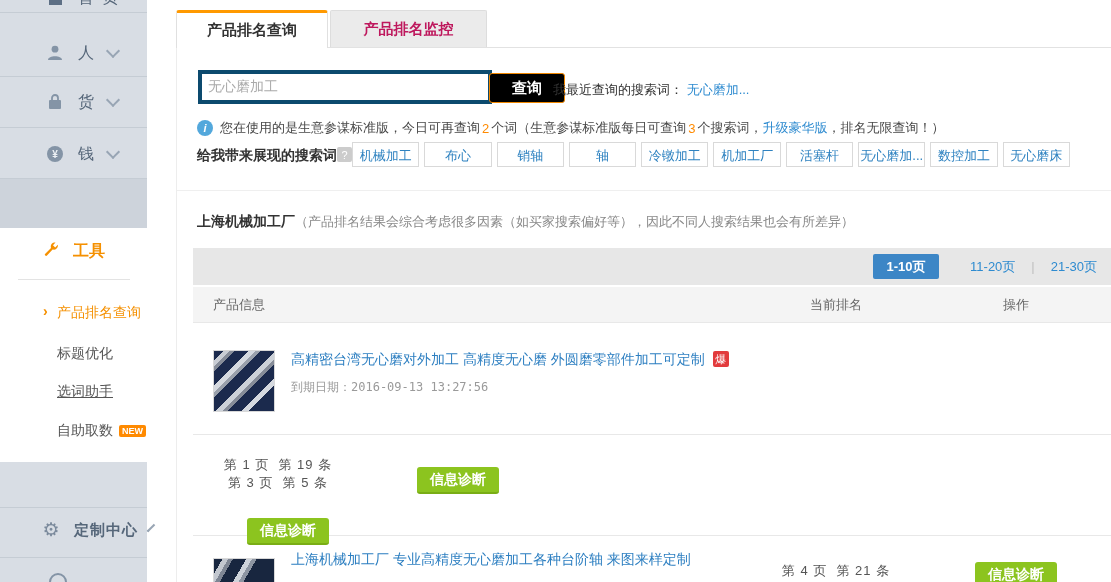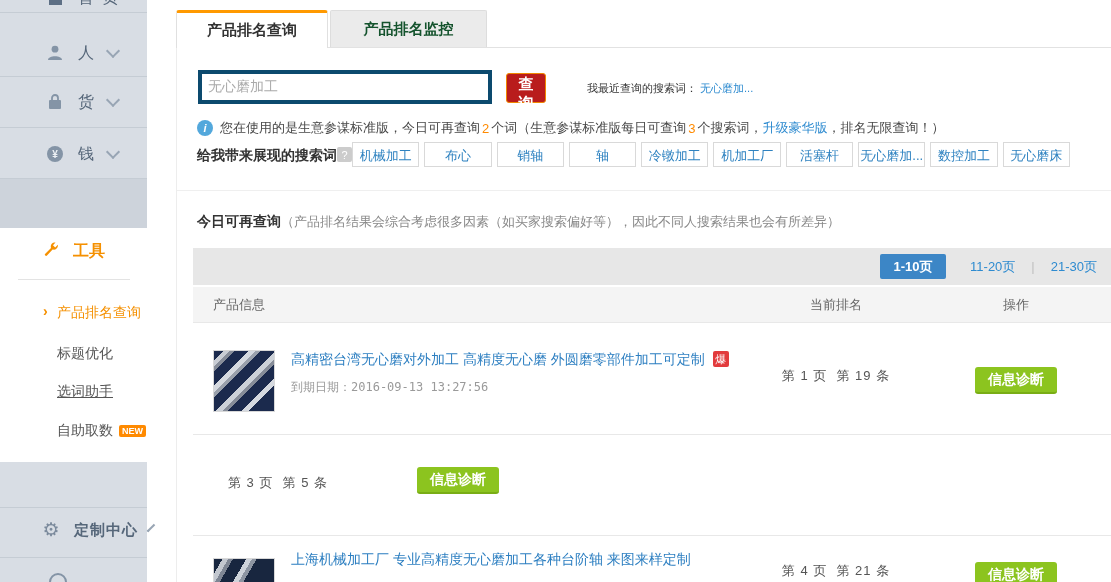--- a/index.html
+++ b/index.html
@@ -29,29 +29,29 @@
   .gear-glyph{font-size:19px;color:#7b8a9c;line-height:18px;}
   .half-circle{position:absolute;left:49px;top:573px;width:14px;height:14px;border-radius:50%;
                border:2px solid #8494a6;}
   
   .vline{position:absolute;left:176px;top:47px;bottom:0;border-left:1px solid #ededed;}
   .tab{position:absolute;top:10px;height:37px;box-sizing:border-box;display:flex;
        align-items:center;justify-content:center;font-size:15px;font-weight:bold;cursor:pointer;}
   .tab-active{left:176px;width:152px;background:#fff;border:1px solid #e0e0e0;border-bottom:none;
               border-top:3px solid #ff9900;border-radius:3px 3px 0 0;color:#333;z-index:3;height:38px;}
   .tab-idle{left:330px;width:157px;background:#ebebeb;border:1px solid #ddd;border-bottom:none;
-            border-radius:2px 2px 0 0;color:#14532d;}
+            border-radius:2px 2px 0 0;color:#be185d;}
   .hline-tabs{position:absolute;left:176px;right:0;top:47px;border-top:1px solid #e2e2e2;z-index:1;}
   .search-input{position:absolute;left:198px;top:70px;width:274px;height:26px;border:4px solid #0c4a6e;
                 font-size:14px;color:#666;padding:0 6px;font-family:Liberation Serif, serif;}
   .search-input::placeholder{color:#aaa;}
-  .query-btn{position:absolute;left:506px;top:73px;width:40px;height:30px;background:#b91c1c;
+  .query-btn{position:absolute;left:489px;top:73px;width:76px;height:30px;background:#000000;
              border:1px solid #f08700;border-radius:3px;color:#fff;font-size:15px;font-weight:bold;
              cursor:pointer;font-family:"Liberation Sans",sans-serif;}
-  .recent{position:absolute;left:587px;top:81px;font-size:11px;color:#333;}
+  .recent{position:absolute;left:553px;top:81px;font-size:13px;color:#333;}
   .link{color:#2e8bd0;text-decoration:none;cursor:pointer;}
   .notice{position:absolute;left:197px;top:119px;font-size:13px;color:#484848;display:flex;align-items:center;}
   .info-ico{width:16px;height:16px;border-radius:50%;background:#53a8dc;color:#fff;font-size:11px;
             font-weight:bold;font-style:italic;display:inline-flex;align-items:center;justify-content:center;
             margin-right:7px;flex:none;}
   .num-orange{color:#ff8a00;padding:0 2px;}
   .kw-label{position:absolute;left:197px;top:147px;font-size:14px;font-weight:bold;color:#333;}
   .help-ico{position:absolute;left:337px;top:147px;width:15px;height:15px;background:#ccc;color:#fff;
             font-size:11px;border-radius:2px;display:flex;align-items:center;justify-content:center;cursor:pointer;}
   .kw-row{position:absolute;left:352px;top:142px;width:718px;display:flex;gap:5px;}
@@ -61,42 +61,42 @@
   .hline-sec{position:absolute;left:177px;right:0;top:190px;border-top:1px solid #efefef;}
   .sec-title{position:absolute;left:197px;top:213px;font-size:14px;}
   .sec-title b{color:#333;}
   .sec-note{color:#888;font-size:13px;font-weight:normal;}
   
   .table{position:absolute;left:193px;top:248px;width:918px;}
   .pagebar{height:37px;background:#e7e7e7;display:flex;align-items:center;justify-content:flex-end;
            padding-right:14px;box-sizing:border-box;font-size:13px;color:#555;}
   .page-active{margin-left:14px;width:66px;height:25px;background:#3c86c6;color:#fff;font-weight:bold;
                border:none;border-radius:2px;font-size:13px;cursor:pointer;font-family:"Liberation Sans",sans-serif;}
-  .page-link{margin-left:24px;font-size:13px;}
+  .page-link{margin-left:31px;font-size:13px;}
   .page-sep{margin:0 16px;color:#c0c0c0;}
   .thead{height:35px;background:#f4f4f4;border-top:2px solid #fff;display:flex;align-items:center;
          font-size:13px;color:#666;}
   .col-info{flex:1;padding-left:20px;box-sizing:border-box;}
   .col-rank{width:170px;text-align:center;flex:none;}
   .col-action{width:190px;text-align:center;flex:none;}
   .trow{display:flex;border-top:1px solid #e8e8e8;box-sizing:border-box;background:#fff;}
   .trow .col-info{display:flex;}
   .pimg{width:62px;height:62px;flex:none;margin-right:16px;border:1px solid #d8d8d8;box-sizing:border-box;}
   .img-a{background:linear-gradient(135deg,rgba(0,0,0,0) 0 8%,#c9cdd4 8% 13%,#878d99 13% 17%,rgba(0,0,0,0) 17% 29%,#d5d9df 29% 35%,#99a0ab 35% 39%,rgba(0,0,0,0) 39% 51%,#ccd1d8 51% 57%,#878d99 57% 61%,rgba(0,0,0,0) 61% 73%,#d5d9df 73% 79%,rgba(0,0,0,0) 79%),#1b2a4d;}
   .img-b{background:linear-gradient(100deg,rgba(0,0,0,0) 0 10%,#dde1e6 10% 16%,#8b93a0 16% 22%,rgba(0,0,0,0) 22% 36%,#e3e7eb 36% 42%,#9aa2ad 42% 48%,rgba(0,0,0,0) 48% 62%,#d8dce2 62% 68%,#8b93a0 68% 74%,rgba(0,0,0,0) 74%),#57687f;}
   .img-c{background:linear-gradient(120deg,rgba(0,0,0,0) 0 9%,#c2c7cf 9% 15%,#7e8694 15% 20%,rgba(0,0,0,0) 20% 34%,#ced3da 34% 40%,#8d95a2 40% 45%,rgba(0,0,0,0) 45%),#18263f;}
   .ptitle{font-size:14px;color:#2d7fc1;white-space:nowrap;}
   .hot-badge{display:inline-block;width:16px;height:16px;line-height:16px;text-align:center;
              background:#e23b3d;color:#fff;font-size:11px;border-radius:2px;margin-left:8px;vertical-align:1px;}
   .dates{margin-top:7px;font-size:12px;color:#9a9a9a;line-height:22px;font-family:"DejaVu Sans Mono",monospace;}
   .rank-text{font-size:13px;color:#555;letter-spacing:1px;white-space:nowrap;}
   .diag-btn{width:82px;height:27px;background:#8cc41f;border:none;border-bottom:2px solid #79ad15;
             border-radius:3px;color:#fff;font-size:14px;font-weight:bold;cursor:pointer;
             font-family:"Liberation Sans",sans-serif;}
-  .r1{height:112px;} .r1 .cell-pad{padding-top:27px;} .r1 .col-rank{padding-top:43px;box-sizing:border-box;} .r1 .col-action{padding-top:44px;box-sizing:border-box;}
+  .r1{height:112px;flex-direction:column;} .r1 .cell-pad{padding-top:27px;} .r1 .col-rank{padding-top:43px;box-sizing:border-box;} .r1 .col-action{padding-top:44px;box-sizing:border-box;}
   .r2{height:101px;} .r2 .cell-pad{padding-top:19px;} .r2 .dates{margin-top:13px;} .r2 .col-rank{padding-top:38px;box-sizing:border-box;} .r2 .col-action{padding-top:32px;box-sizing:border-box;}
   .r3{height:100px;} .r3 .cell-pad{padding-top:14px;} .r3 .pimg{margin-top:8px;} .r3 .col-rank{padding-top:25px;box-sizing:border-box;} .r3 .col-action{padding-top:26px;box-sizing:border-box;}
   .r3 .col-info{align-items:flex-start;}
   .sb-sub-label{display:inline;}
 </style>
 </head>
 <body>
 
 <div class="sidebar">
   <div class="sb-item" style="top:-14px;height:24px;">
@@ -223,21 +223,21 @@
   <button class="kw-btn">机加工厂</button>
   <button class="kw-btn">活塞杆</button>
   <button class="kw-btn">无心磨加...</button>
   <button class="kw-btn">数控加工</button>
   <button class="kw-btn">无心磨床</button>
 </div>
 
 <div class="hline-sec"></div>
 
 <div class="sec-title">
-  <b>今日可再查询</b><span class="sec-note">（产品排名结果会综合考虑很多因素（如买家搜索偏好等），因此不同人搜索结果也会有所差异）</span>
+  <b>上海机械加工厂</b><span class="sec-note">（产品排名结果会综合考虑很多因素（如买家搜索偏好等），因此不同人搜索结果也会有所差异）</span>
 </div>
 
 <div class="table">
   <div class="pagebar">
     <button class="page-active">1-10页</button>
     <a class="link page-link">11-20页</a>
     <span class="page-sep">|</span>
     <a class="link" style="font-size:13px;">21-30页</a>
   </div>
 

